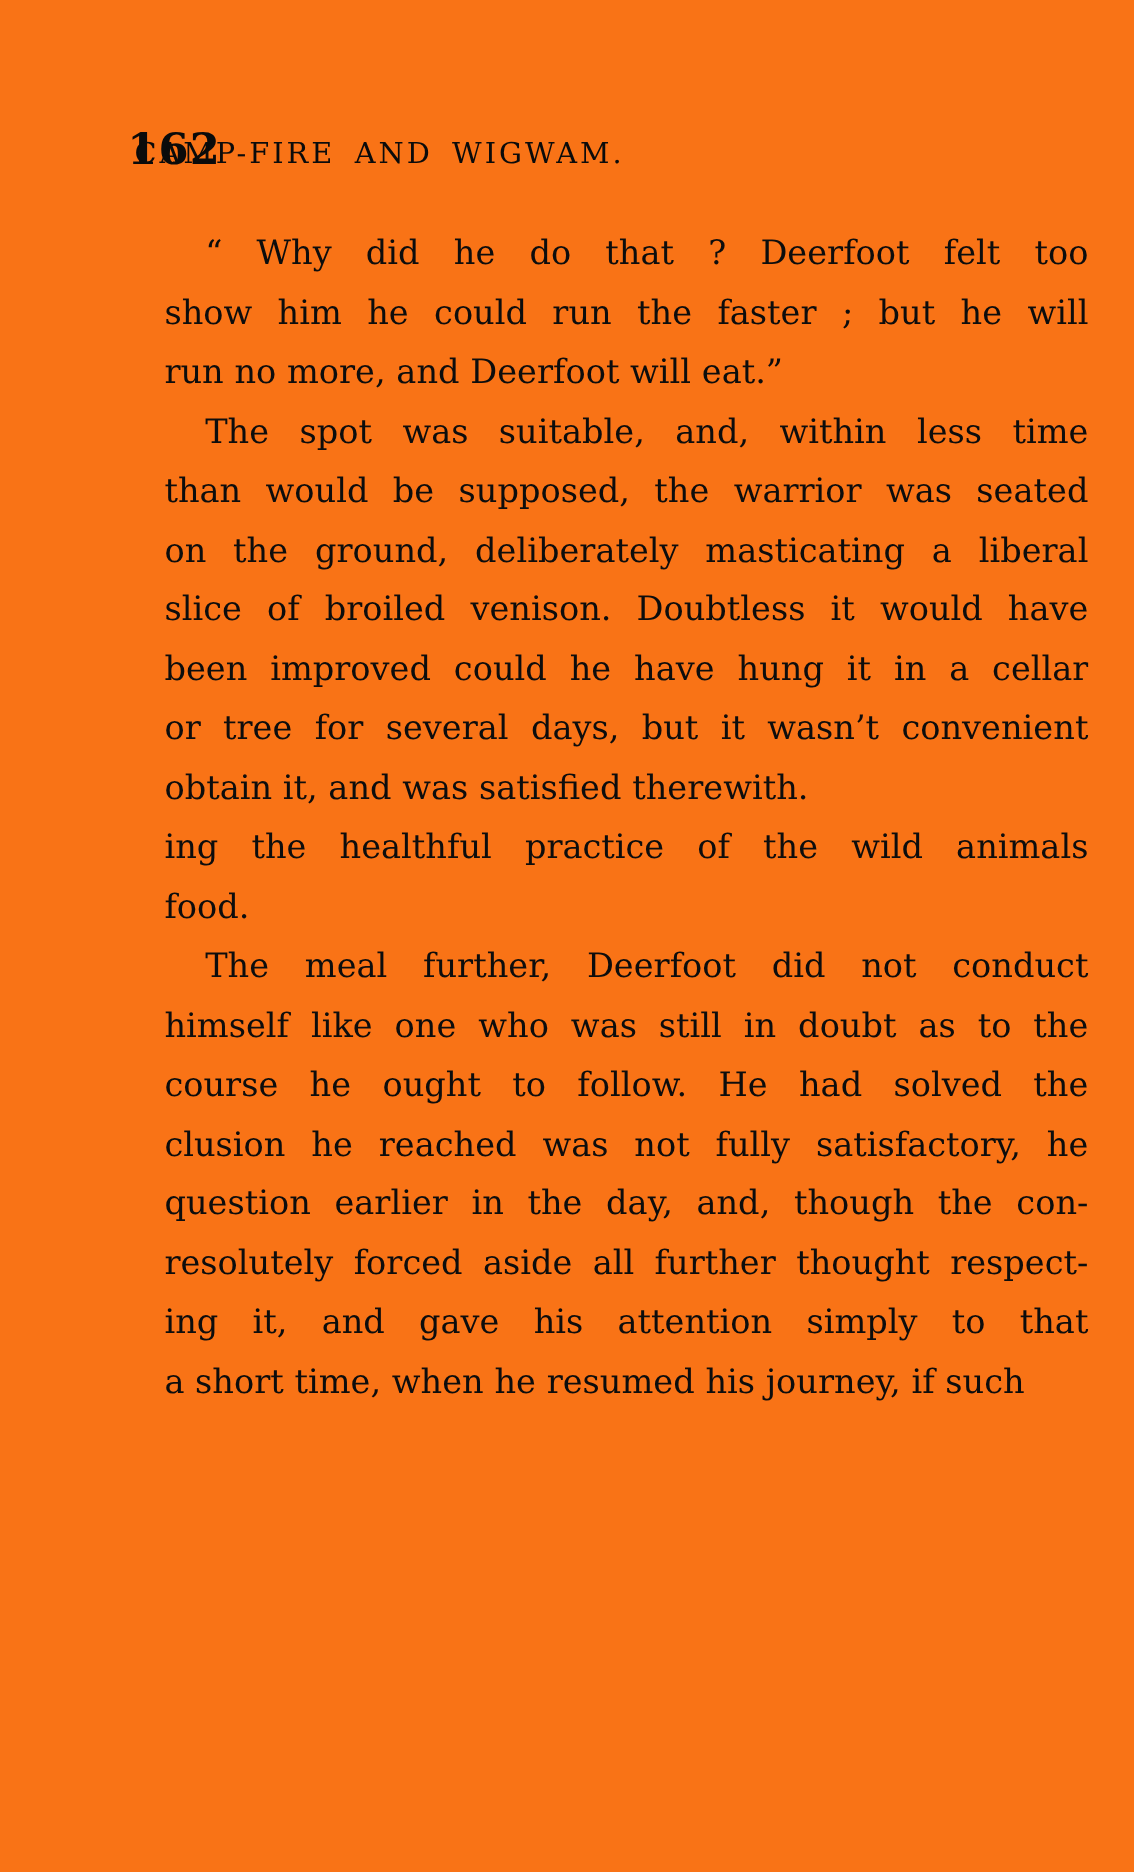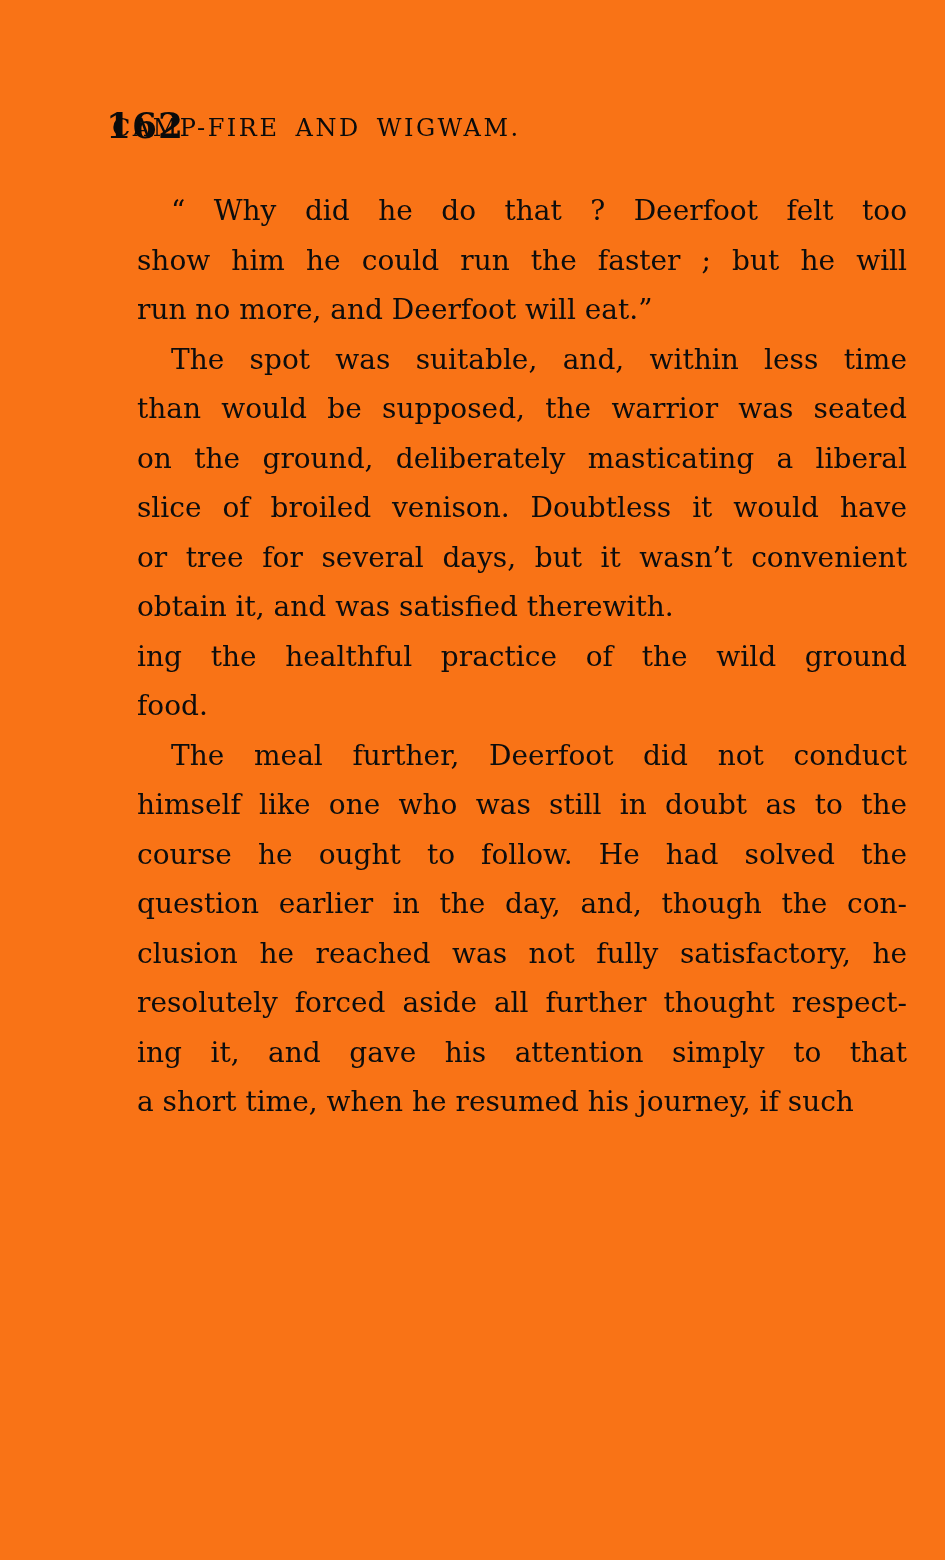--- a/index.html
+++ b/index.html
@@ -73,29 +73,30 @@
   <div class="page-body">
 
     <div class="line j ind">“ Why did he do that ?  Deerfoot felt too</div>
     <div class="line j">show him he could run the faster ; but he will</div>
     <div class="line last">run no more, and Deerfoot will eat.”</div>
 
     <div class="line j ind">The spot was suitable, and, within less time</div>
     <div class="line j">than would be supposed, the warrior was seated</div>
     <div class="line j">on the ground, deliberately masticating a liberal</div>
     <div class="line j">slice of broiled venison.  Doubtless it would have</div>
+    <div class="line j">been improved could he have hung it in a cellar</div>
     <div class="line j">or tree for several days, but it wasn’t convenient</div>
     <div class="line last">obtain it, and was satisfied therewith.</div>
 
-    <div class="line j">ing the healthful practice of the wild ground</div>
+    <div class="line j">ing the healthful practice of the wild animals</div>
     <div class="line last">food.</div>
 
     <div class="line j ind">The meal further, Deerfoot did not conduct</div>
     <div class="line j">himself like one who was still in doubt as to the</div>
     <div class="line j">course he ought to follow.  He had solved the</div>
+    <div class="line j">clusion he reached was not fully satisfactory, he</div>
     <div class="line j">question earlier in the day, and, though the con-</div>
-    <div class="line j">clusion he reached was not fully satisfactory, he</div>
     <div class="line j">resolutely forced aside all further thought respect-</div>
     <div class="line j">ing it, and gave his attention simply to that</div>
     <div class="line last">a short time, when he resumed his journey, if such</div>
 
   </div>
 </div>
 
 </body></html>

